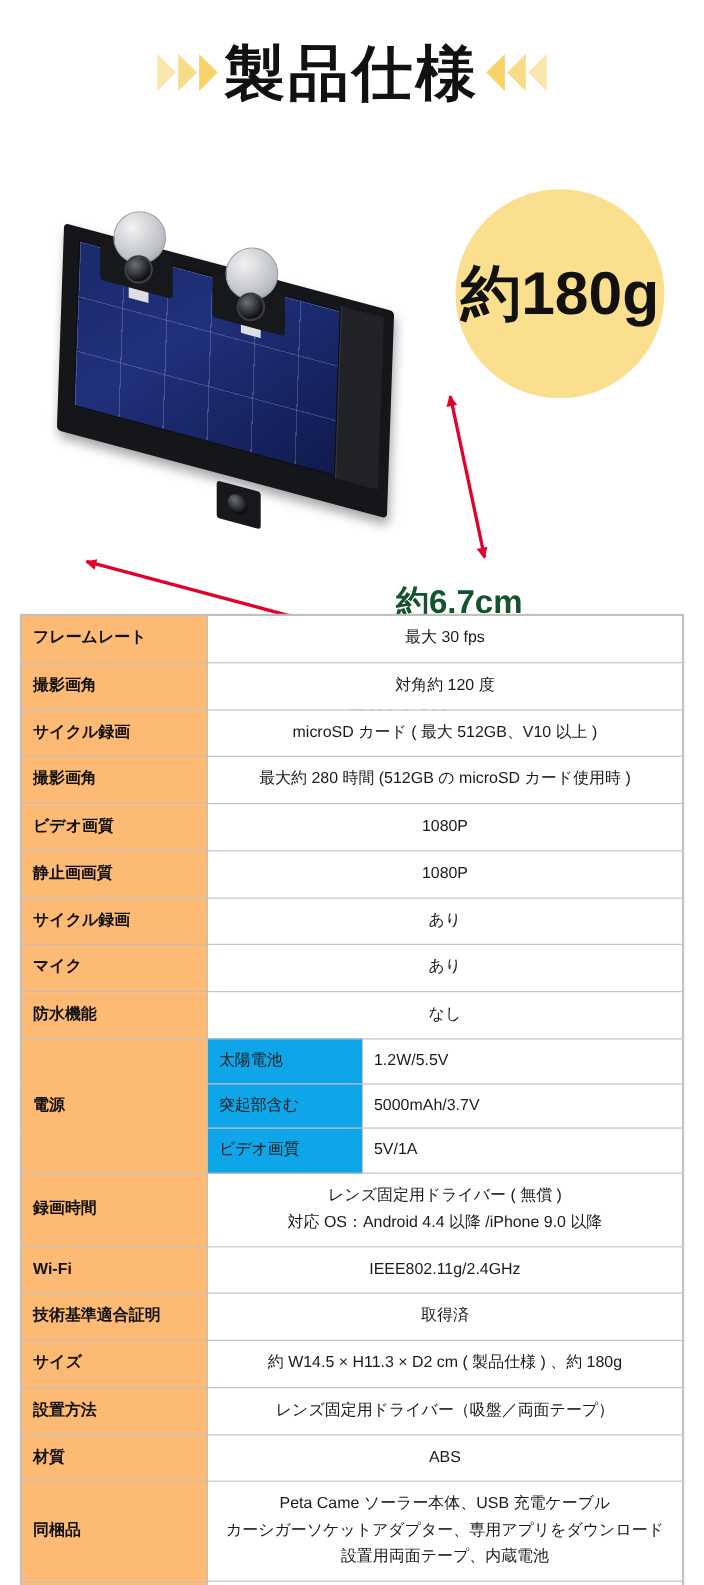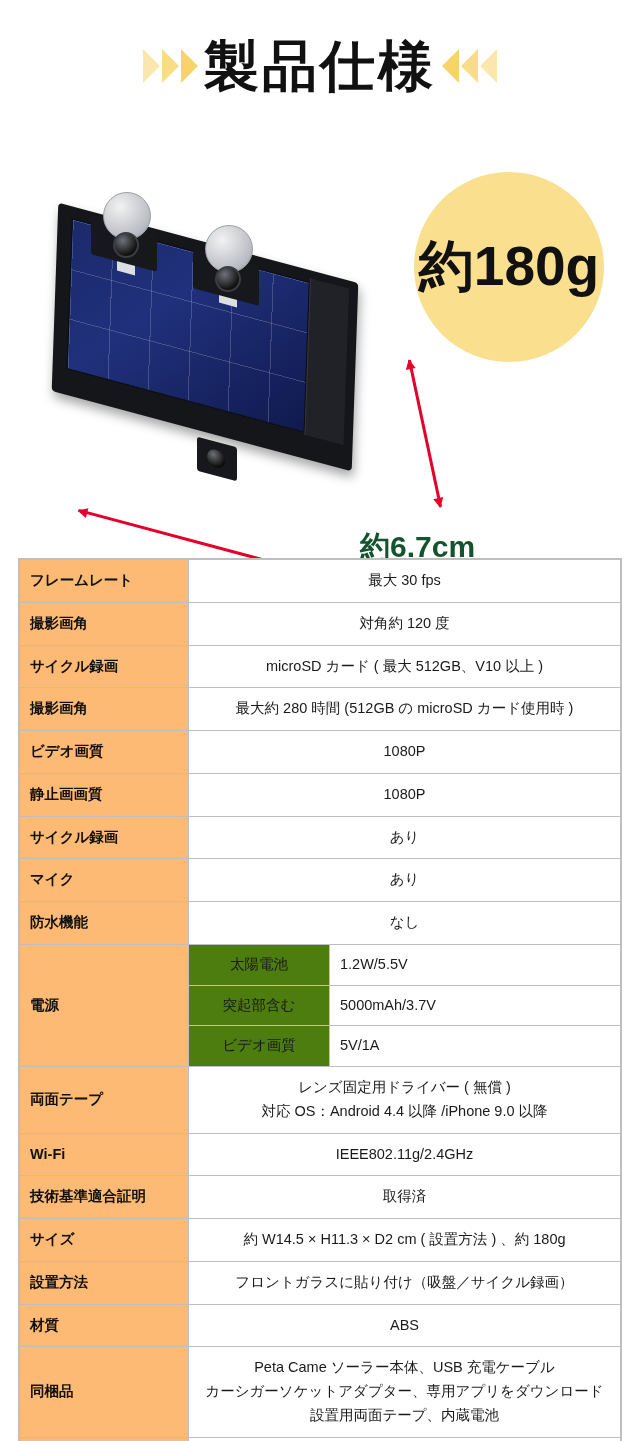--- a/index.html
+++ b/index.html
@@ -204,22 +204,21 @@
   }
   td.k{
     width:148px;
     background:#fdba74;
     font-weight:bold;
     color:#111;
     margin-top:20px;
   }
   td.sub{
     width:120px;
-    background:#4d7c0f;
-    text-align:center;
+    background:#0ea5e9;
   }
   td.v{ background:#fff; }
   .multi div{ padding:1px 0;text-align:center; }
 </style>
 </head>
 <body>
 
 <div class="header">
   <div class="chev left">
     <span></span>
@@ -327,48 +326,48 @@
         </tr>
         <tr>
           <td class="sub">突起部含む</td>
           <td class="v">5000mAh/3.7V</td>
         </tr>
         <tr>
           <td class="sub">ビデオ画質</td>
           <td class="v">5V/1A</td>
         </tr>
         <tr>
-          <td class="k">両面テープ</td>
+          <td class="k">録画時間</td>
           <td class="v multi" colspan="2">
             <div>レンズ固定用ドライバー ( 無償 )</div>
             <div>対応 OS：Android 4.4 以降 /iPhone 9.0 以降</div>
           </td>
         </tr>
         <tr>
           <td class="k">Wi-Fi</td>
           <td class="v multi" colspan="2">
             <div>IEEE802.11g/2.4GHz</div>
           </td>
         </tr>
         <tr>
           <td class="k">技術基準適合証明</td>
           <td class="v multi" colspan="2">
             <div>取得済</div>
           </td>
         </tr>
         <tr>
           <td class="k">サイズ</td>
           <td class="v multi" colspan="2">
-            <div>約 W14.5 × H11.3 × D2 cm ( 設置方法 )  、約 180g</div>
+            <div>約 W14.5 × H11.3 × D2 cm ( 製品仕様 )  、約 180g</div>
           </td>
         </tr>
         <tr>
           <td class="k">設置方法</td>
           <td class="v multi" colspan="2">
-            <div>フロントガラスに貼り付け（吸盤／サイクル録画）</div>
+            <div>レンズ固定用ドライバー（吸盤／両面テープ）</div>
           </td>
         </tr>
         <tr>
           <td class="k">材質</td>
           <td class="v multi" colspan="2">
             <div>ABS</div>
           </td>
         </tr>
         <tr>
           <td class="k">同梱品</td>

